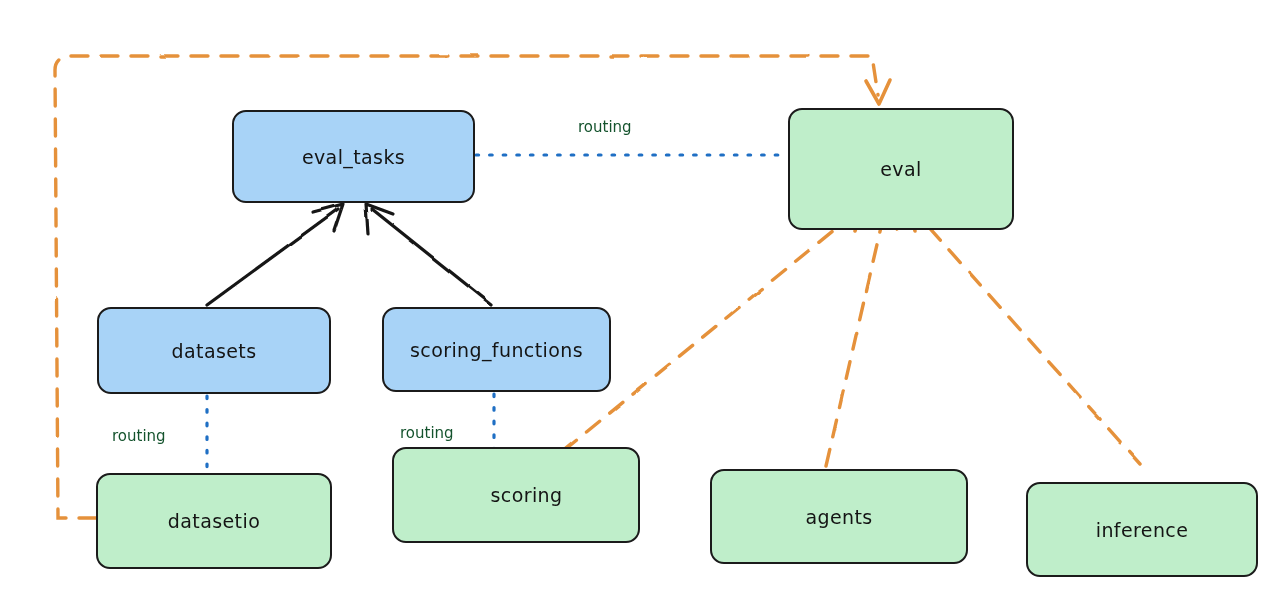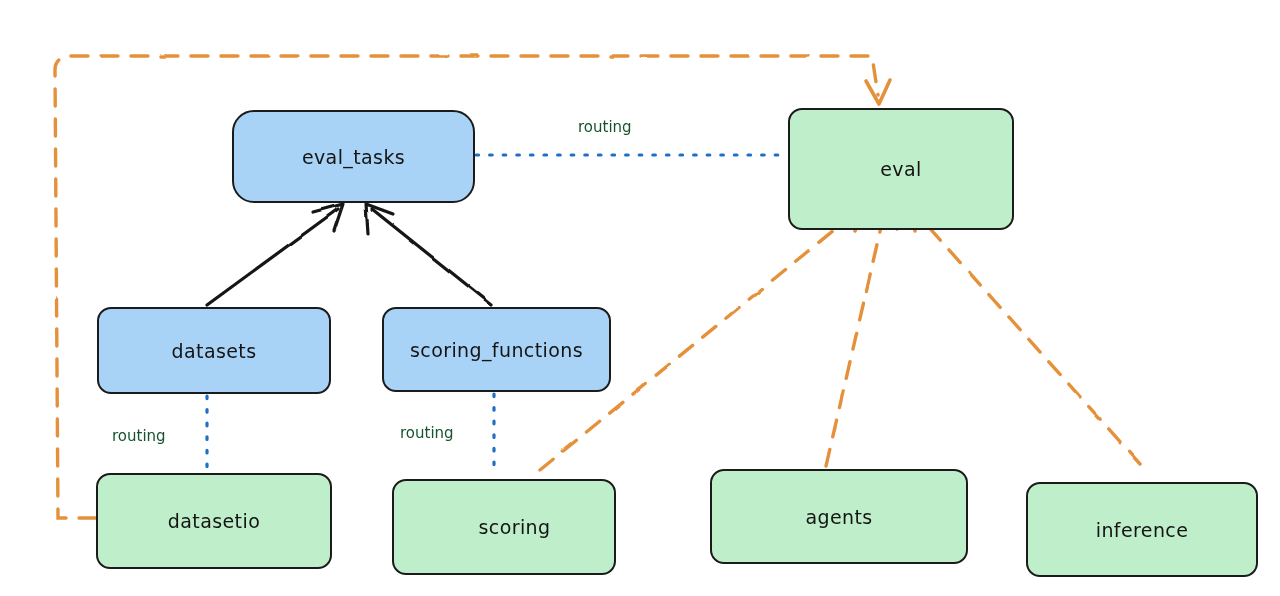--- a/index.html
+++ b/index.html
@@ -104,41 +104,41 @@
 
     <g>
       <path d="M 207 396 L 207 471" fill="none" stroke="#1f6fc4" stroke-width="3.2" stroke-dasharray="2.6 11" stroke-linecap="round"></path>
     </g>
 
     <g>
       <path d="M 494 394 L 494 471" fill="none" stroke="#1f6fc4" stroke-width="3.2" stroke-dasharray="2.6 11" stroke-linecap="round"></path>
     </g>
   </svg>
 
-  <div class="node blue" style="left:232px; top:110px; width:243px; height:93px;border-radius:22px;">
+  <div class="node blue" style="left:232px; top:110px; width:243px; height:93px;">
     <span class="label">eval_tasks</span>
   </div>
 
   <div class="node green" style="left:788px; top:108px; width:226px; height:122px;">
     <span class="label">eval</span>
   </div>
 
   <div class="node blue" style="left:97px; top:307px; width:234px; height:87px;">
     <span class="label">datasets</span>
   </div>
 
   <div class="node blue" style="left:382px; top:307px; width:229px; height:85px;">
     <span class="label">scoring_functions</span>
   </div>
 
   <div class="node green" style="left:96px; top:473px; width:236px; height:96px;">
     <span class="label">datasetio</span>
   </div>
 
-  <div class="node green" style="left:392px; top:479px; width:224px; height:96px;padding-left:21px;">
+  <div class="node green" style="left:392px; top:447px; width:248px; height:96px;padding-left:21px;">
     <span class="label">scoring</span>
   </div>
 
   <div class="node green" style="left:710px; top:469px; width:258px; height:95px;">
     <span class="label">agents</span>
   </div>
 
   <div class="node green" style="left:1026px; top:468px; width:232px; height:95px;margin-top:14px;">
     <span class="label">inference</span>
   </div>

